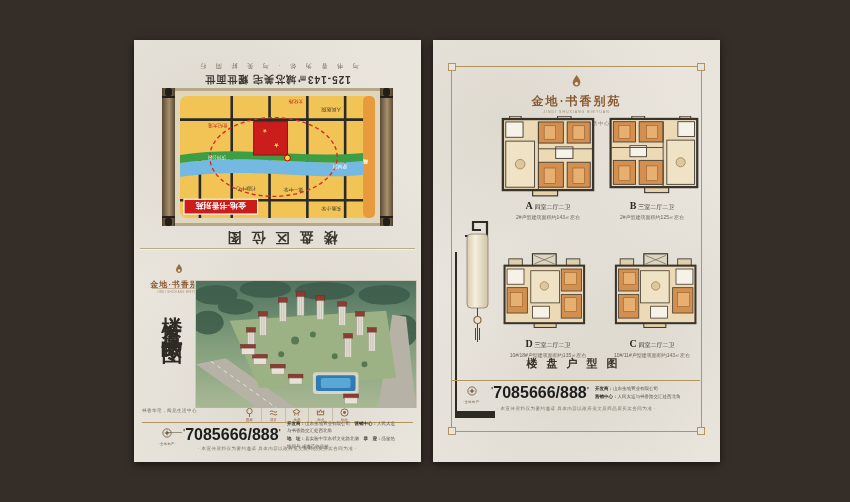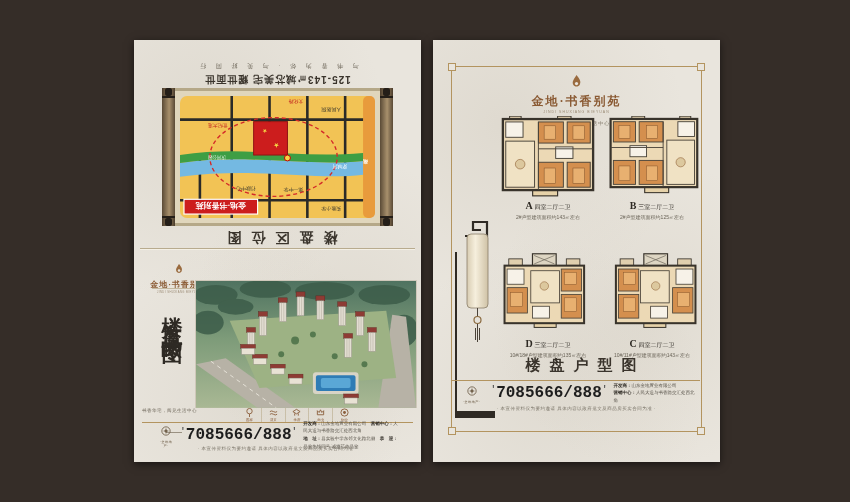--- a/index.html
+++ b/index.html
@@ -43,39 +43,39 @@
   .amenities{left:104px;top:368px;width:118px;display:flex;}
   .amen{flex:1;text-align:center;border-right:1px solid #c9bfa8;padding:0 1px;}
   .amen:last-child{border-right:none;}
   .amen svg{display:block;margin:0 auto;}
   .amen .cap{font-size:3.5px;color:#8a5d3b;margin-top:1px;}
   .gold-hr{border-top:1px solid #b3945f;height:0;}
   
   .footer-row{display:flex;align-items:center;}
   .emblem{text-align:center;width:26px;}
   .emblem .cap{font-size:3.2px;color:#6b5a44;letter-spacing:.5px;}
-  .phone{font-family:Liberation Mono, monospace;font-weight:bold;color:#1d1d1d;white-space:nowrap;}
+  .phone{font-family:Liberation Sans, sans-serif;font-weight:bold;color:#1d1d1d;white-space:nowrap;}
   .phone::before,.phone::after{content:"'";font-size:60%;vertical-align:top;color:#555;}
   .info{font-size:4.5px;color:#5a554c;line-height:1.7;}
   .info b{color:#2e2a24;}
   .disclaimer{text-align:center;font-size:4.5px;color:#7a7468;letter-spacing:.5px;}
   
   .frame{left:18px;top:26px;width:249px;height:364px;border:1px solid #b3945f;}
   .corner{width:6px;height:6px;border:1px solid #b3945f;background:#e9e5dd;position:absolute;}
   .logo-b{left:0;top:34px;width:287px;text-align:center;}
   .logo-b .nm{font-family:"Liberation Serif",serif;font-weight:bold;font-size:12px;color:#8a5a33;letter-spacing:2px;}
   .logo-b .en{font-size:3.5px;color:#9a8a74;letter-spacing:1px;}
   .logo-b .tg{font-size:5px;color:#7a7262;margin-top:6px;letter-spacing:1px;}
   .plan{width:106px;text-align:center;}
   .plan svg{display:block;margin:0 auto;}
   .plan-label{margin-top:3px;font-size:6px;color:#2e2a24;}
   .plan-label .lt{font-family:"Liberation Serif",serif;font-weight:bold;font-size:10px;margin-right:2px;}
   .plan-area{font-size:5px;color:#6a6458;margin-top:2px;}
   .ht-title{left:0;top:316px;width:287px;text-align:center;font-family:"Liberation Serif",serif;
-            font-weight:bold;font-size:15px;letter-spacing:9px;color:#3a342c;padding-left:9px;}
+            font-weight:bold;font-size:11px;letter-spacing:9px;color:#3a342c;}
   .dark-vline{left:22px;top:212px;width:2px;height:166px;background:#2f2a24;}
   .dark-hbar{left:22px;top:371px;width:40px;height:7px;background:#2f2a24;}
   .lamp{left:28px;top:176px;}
 </style>
 </head>
 <body>
 
 <svg width="0" height="0" style="position:absolute">
   <defs>
     <linearGradient id="g-aer" x1="0" y1="0" x2="0" y2="1">

